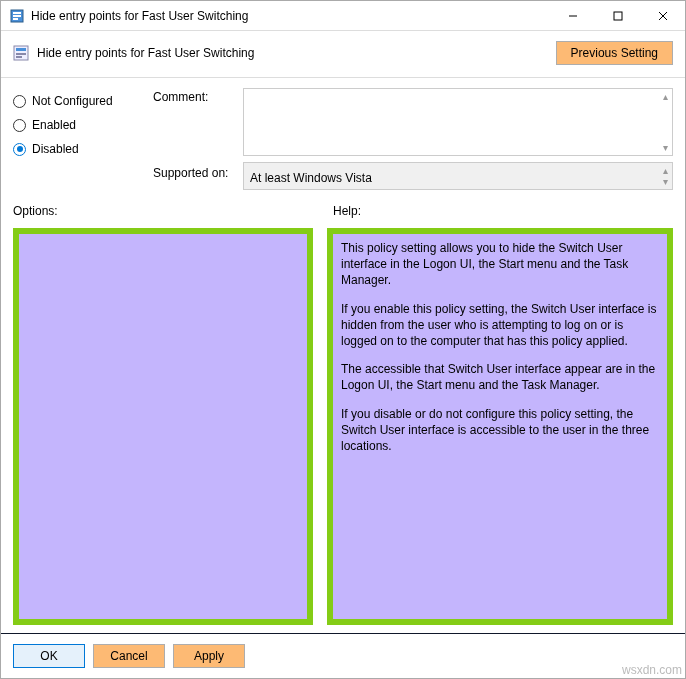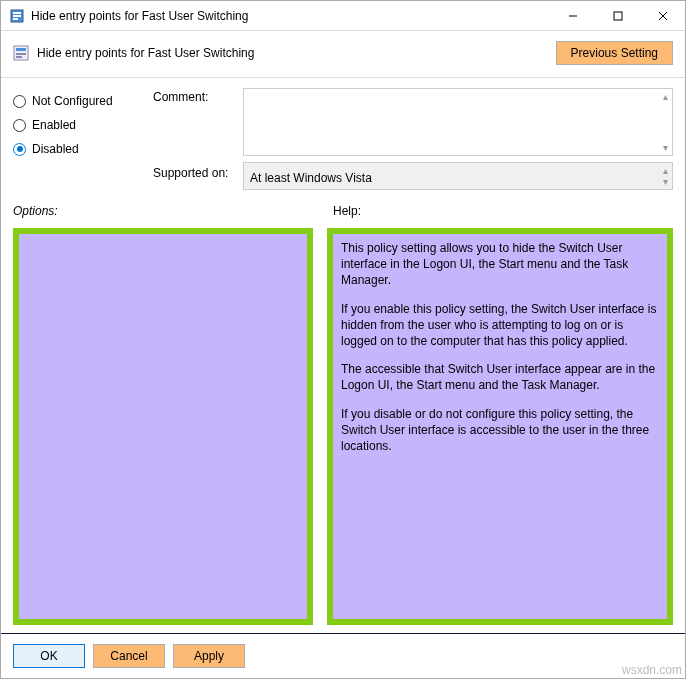--- a/index.html
+++ b/index.html
@@ -22,21 +22,21 @@
 .radio.checked { border-color: #0078d7; }
 .radio.checked::after { content:""; width:6px; height:6px; border-radius:50%; background:#0078d7;}
 .label-col { width: 80px; text-align: left; padding-top:2px;}
 .field-col { flex: 1; }
 .textarea { width: 100%; border: 1px solid #ccc; background: #fff; padding: 4px; resize: none; position:relative;}
 .comment-area { height: 68px; }
 .supported-row { display: flex; padding: 6px 12px 10px 152px; gap: 10px; align-items:flex-start;}
 .supported-row .label-col{ width:80px; text-align:right; padding-top:4px;}
 .supported-box { flex:1; height: 28px; border:1px solid #ccc; background:#f0f0f0; padding:8px 6px; position:relative;}
 .pane-labels { display: flex; padding: 4px 12px; gap: 20px; }
-.pane-labels > div:first-child { width: 300px; font-style: italic; }
+.pane-labels > div:first-child { width: 300px; }
 .panes { display: flex; flex: 1; padding: 6px 12px 8px 12px; gap: 14px; min-height:0;}
 .pane { border: 6px solid #84cc16; background: #c4b5fd; overflow: auto; padding:6px 8px;}
 .options-pane { width: 300px; }
 .help-pane { flex: 1; line-height: 1.35; }
 .help-pane p { margin: 0 0 12px 0; }
 .footer { display: flex; justify-content: flex-start; gap: 8px; padding: 10px 12px; border-top: 1px solid #0f172a; }
 .footer .btn { min-width: 72px; }
 .footer .btn.primary { border-color:#0078d7; background:#e5f1fb;}
 .scroll-triangle{position:absolute; right:4px; font-size:10px; color:#999;}
 .scroll-triangle.top{top:2px;}

